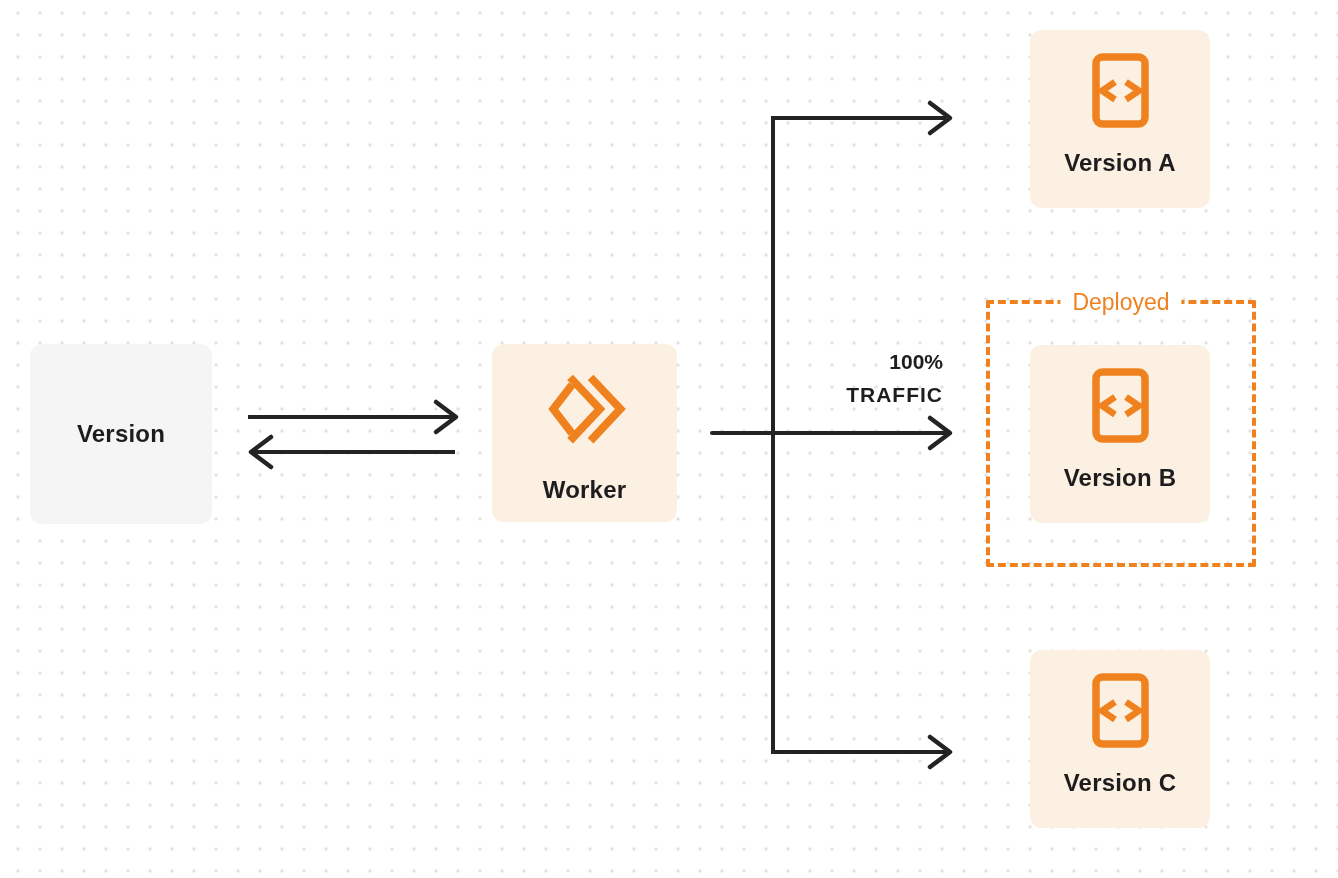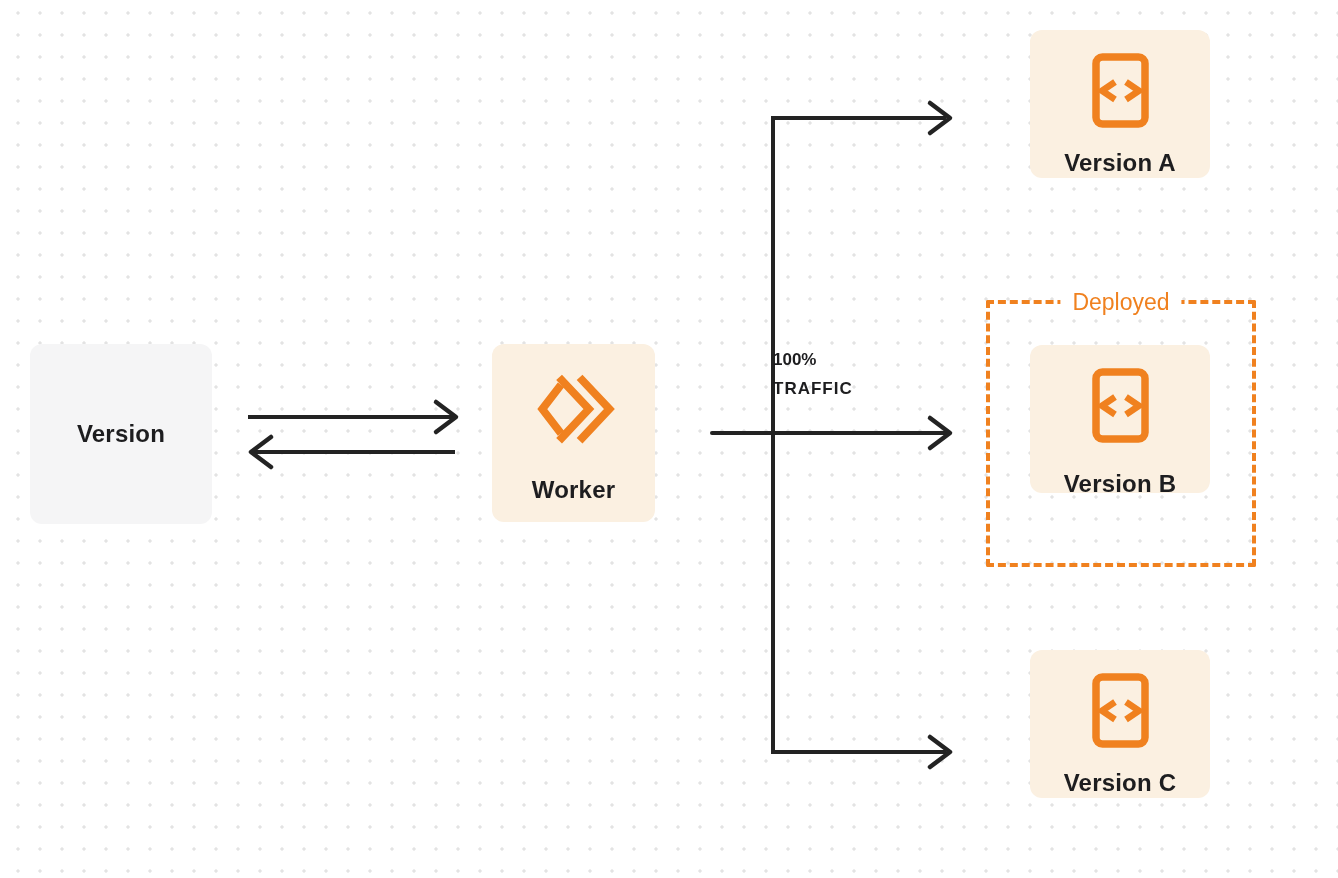--- a/index.html
+++ b/index.html
@@ -24,31 +24,31 @@
     font-size:24px;
     color:#1d1d1f;
     letter-spacing:.2px;
   }
   #client-node{
     left:30px;top:344px;width:182px;height:180px;
     background:#f5f5f6;
     justify-content:center;
   }
   #worker-node{
-    left:492px;top:344px;width:163px;height:178px;
+    left:492px;top:344px;width:185px;height:178px;
     background:#fbf0e1;
   }
   #worker-node .icon-wrap{margin-top:28px;height:76px;display:flex;align-items:center;}
   #worker-node .label{margin-top:28px;}
   .version-node{
-    left:1030px;width:180px;height:148px;
+    left:1030px;width:180px;height:178px;
     background:#fbf0e1;
   }
   #version-a-node{top:30px;}
-  #version-b-node{top:345px;gap:6px;}
+  #version-b-node{top:345px;}
   #version-c-node{top:650px;}
   .version-node .icon-wrap{margin-top:23px;height:75px;display:flex;align-items:center;}
   .version-node .label{margin-top:21px;}
   #deployed-box{
     position:absolute;
     left:986px;top:300px;width:270px;height:267px;
     border:4px dashed #f0811f;
     box-sizing:border-box;
     border-radius:2px;
   }
@@ -57,22 +57,22 @@
     top:-16px;left:50%;transform:translateX(-50%);
     background:#ffffff;
     padding:0 12px;
     font-weight:400;font-size:23px;color:#f0811f;
     white-space:nowrap;
     line-height:28px;
   }
   #traffic-label{
     position:absolute;
     left:773px;top:350px;width:170px;
-    display:flex;flex-direction:column;align-items:flex-start;gap:9px;
-    font-weight:700;font-size:17px;color:#1d1d1f;
+    display:flex;flex-direction:column;align-items:flex-end;gap:9px;
+    font-weight:700;font-size:21px;color:#1d1d1f;
   }
   #traffic-label .word{letter-spacing:1px;}
   #arrows-layer{position:absolute;left:0;top:0;pointer-events:none;}
 </style>
 </head>
 <body>
 
 <div id="canvas">
 
   <svg id="arrows-layer" width="1338" height="878" viewBox="0 0 1338 878" fill="none">

